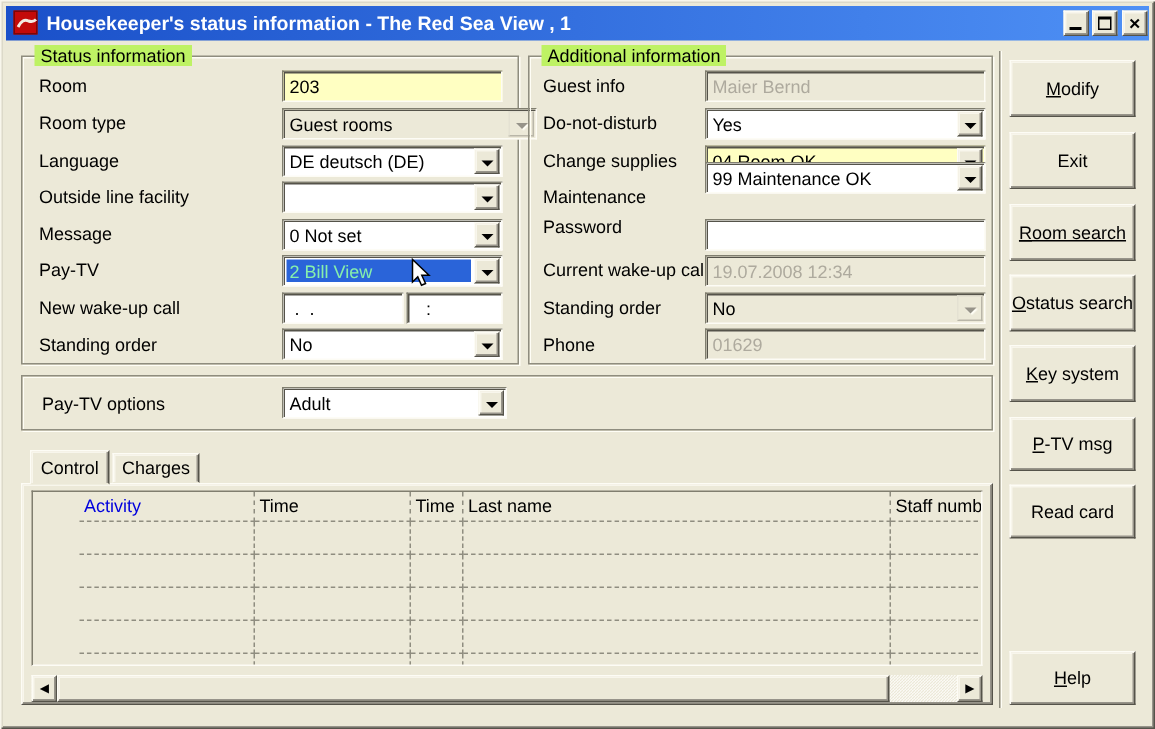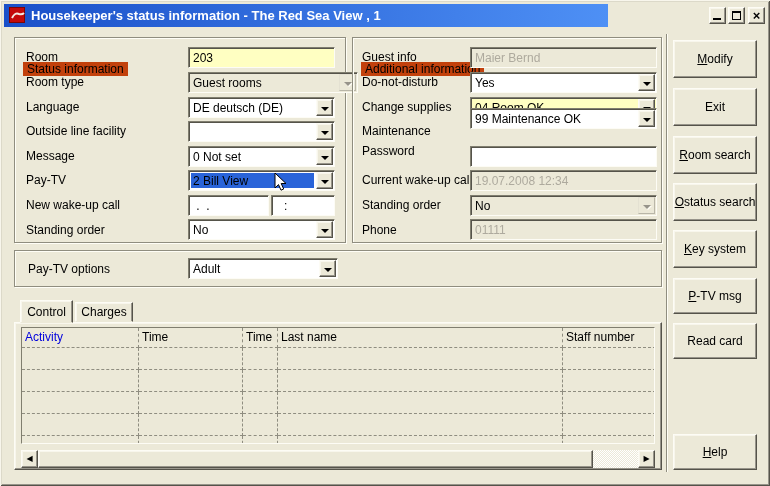--- a/index.html
+++ b/index.html
@@ -2,77 +2,77 @@
 <html><head>
 <meta charset="utf-8">
 <style>
   html,body{margin:0;padding:0;background:#fff;}
   *{box-sizing:border-box;font-family:"Liberation Sans",sans-serif;}
   #win{position:relative;width:770px;height:486px;background:#ece9d8;
        box-shadow:inset 1px 1px 0 #f8f6ec, inset -1px -1px 0 #55534a,
                   inset 2px 2px 0 #dcd9c9, inset -2px -2px 0 #97948a;
        overflow:hidden;font-size:12px;color:#000;}
   
-  .titlebar{position:absolute;left:4px;top:4px;width:604px;height:23px;
+  .titlebar{position:absolute;left:4px;top:4px;width:762px;height:23px;
             background:linear-gradient(90deg,#1a50c9,#4e90f5);
             display:flex;align-items:center;}
   .appicon{position:absolute;left:5px;top:3px;width:16px;height:16px;background:#c40a0a;
            border:1px solid #7d0505;}
   .appicon svg{position:absolute;left:1px;top:3px;}
   .title-text{position:absolute;left:27px;top:4px;color:#fff;font-weight:bold;font-size:13px;
               white-space:nowrap;}
   .tbtn{position:absolute;top:3px;width:17px;height:17px;background:#ece9d8;
         border:1px solid;border-color:#fdfcf5 #55534a #55534a #fdfcf5;
         box-shadow:inset -1px -1px 0 #97948a, inset 1px 1px 0 #f8f6ec;}
   .min-glyph{position:absolute;left:3px;bottom:3px;width:8px;height:2px;background:#000;}
   .max-glyph{position:absolute;left:3px;top:3px;width:9px;height:9px;border:1px solid #000;border-top-width:2px;}
   .close-glyph{position:absolute;left:0;top:0;width:100%;height:100%;text-align:center;
                line-height:15px;font-weight:bold;font-size:13px;}
   
   .grp{position:absolute;border:1px solid #8f8d7f;box-shadow:1px 1px 0 #fffef6, inset 1px 1px 0 #fffef6;}
-  .grp-title{position:absolute;top:-8px;left:8px;background:#c2410c;padding:0 4px;white-space:nowrap;margin-top:32px;}
+  .grp-title{position:absolute;top:-8px;left:8px;background:#bef264;padding:0 4px;white-space:nowrap;}
   .lbl{position:absolute;white-space:nowrap;}
   
   .sunken{border:1px solid;border-color:#807e6f #fdfcf5 #fdfcf5 #807e6f;
           box-shadow:inset 1px 1px 0 #55534a;}
   .input{position:absolute;height:21px;background:#fff;}
   .input span{position:absolute;left:4px;top:3px;white-space:pre;}
   .yellow{background:#ffffc2;}
   .disfield{background:#ece9d8;}
   .disfield span{color:#aeaa9e;}
   .combo{position:absolute;height:21px;background:#fff;}
   .combo .ctext{position:absolute;left:4px;top:3px;right:20px;white-space:nowrap;overflow:hidden;}
   .combo.beige{background:#ece9d8;}
   .combo.yellowbg{background:#ffffc2;}
   .cbtn{position:absolute;right:1px;top:1px;bottom:1px;width:17px;background:#ece9d8;
         border:1px solid;border-color:#fdfcf5 #55534a #55534a #fdfcf5;
         box-shadow:inset -1px -1px 0 #97948a, inset 1px 1px 0 #f8f6ec;}
   .tri{position:absolute;left:4px;top:7px;width:0;height:0;
        border-left:4px solid transparent;border-right:4px solid transparent;border-top:4px solid #000;}
   .cbtn.dis{border-color:#e4e1d2 #b9b6a8 #b9b6a8 #e4e1d2;box-shadow:none;}
   .cbtn.dis .tri{border-top-color:#97948a;filter:drop-shadow(1px 1px 0 #fffef6);}
-  .sel{position:absolute;left:2px;top:2px;bottom:2px;right:20px;background:#2a64d9;color:#000000;
+  .sel{position:absolute;left:2px;top:2px;bottom:2px;right:20px;background:#2a64d9;color:#86efac;
        padding:1px 0 0 2px;white-space:nowrap;overflow:hidden;}
   
   .pbtn{position:absolute;left:673px;width:84px;background:#ece9d8;
         border:1px solid;border-color:#fdfcf5 #55534a #55534a #fdfcf5;
         box-shadow:inset -1px -1px 0 #97948a, inset 1px 1px 0 #f8f6ec;
         display:flex;align-items:center;justify-content:center;white-space:nowrap;}
   
   .tab{position:absolute;background:#ece9d8;
        border:1px solid;border-color:#fdfcf5 #55534a transparent #fdfcf5;
        box-shadow:inset -1px 0 0 #97948a, inset 1px 1px 0 #f8f6ec;
        text-align:center;}
   .tabbody{position:absolute;background:#ece9d8;
        border:1px solid;border-color:#fdfcf5 #55534a #55534a #fdfcf5;
        box-shadow:inset -1px -1px 0 #97948a, inset 1px 1px 0 #f8f6ec;}
   
   .tbl{position:absolute;background:#ece9d8;overflow:hidden;
        border:1px solid;border-color:#807e6f #fdfcf5 #fdfcf5 #807e6f;}
-  .trow{display:flex;width:700px;}
+  .trow{display:flex;width:700px;margin-left:31px;}
   .th{height:20px;line-height:19px;padding-left:3px;border-right:1px dashed #8f8d80;
       border-bottom:1px dashed #8f8d80;white-space:nowrap;overflow:hidden;}
   .td{height:22px;border-right:1px dashed #8f8d80;border-bottom:1px dashed #8f8d80;}
   .c0{width:117px;} .c1{width:104px;} .c2{width:35px;} .c3{width:285px;} .c4{width:93px;border-right:none;}
   
   .sbar{position:absolute;height:18px;
         background-image:linear-gradient(45deg,#fff 25%,transparent 25%,transparent 75%,#fff 75%),
                          linear-gradient(45deg,#fff 25%,#ece9d8 25%,#ece9d8 75%,#fff 75%);
         background-size:2px 2px;background-position:0 0,1px 1px;}
   .sb{position:absolute;top:0;height:18px;background:#ece9d8;
@@ -217,21 +217,21 @@
   </div>
 
   <div class="combo sunken beige" style="left:470px;top:195px;width:187px;">
     <span class="ctext">No</span>
     <span class="cbtn dis">
         <i class="tri"></i>
       </span>
   </div>
 
   <div class="input sunken disfield" style="left:470px;top:219px;width:187px;">
-    <span>01111</span>
+    <span>01629</span>
   </div>
 
   <div class="grp" style="left:14px;top:250px;width:648px;height:37px;"></div>
   <div class="lbl" style="left:28px;top:262px;">Pay-TV options</div>
   <div class="combo sunken" style="left:188px;top:258px;width:150px;">
     <span class="ctext">Adult</span>
     <span class="cbtn">
         <i class="tri"></i>
       </span>
   </div>
@@ -301,21 +301,21 @@
   </div>
 
   <div class="vsep" style="left:666px;top:34px;height:438px;"></div>
 
   <div class="pbtn" style="top:40px;height:38px;">
       <span><span></span><u>M</u><span>odify</span></span>
     </div>
   <div class="pbtn" style="top:88px;height:38px;">
       <span><span>Exit</span><u></u><span></span></span>
     </div>
-  <div class="pbtn" style="top:136px;height:38px;">
+  <div class="pbtn" style="top:136px;height:38px;text-decoration:underline;">
       <span><span></span><u>R</u><span>oom search</span></span>
     </div>
   <div class="pbtn" style="top:183px;height:38px;">
       <span><span></span><u>O</u><span>status search</span></span>
     </div>
   <div class="pbtn" style="top:230px;height:38px;">
       <span><span></span><u>K</u><span>ey system</span></span>
     </div>
   <div class="pbtn" style="top:278px;height:36px;">
       <span><span></span><u>P</u><span>-TV msg</span></span>

